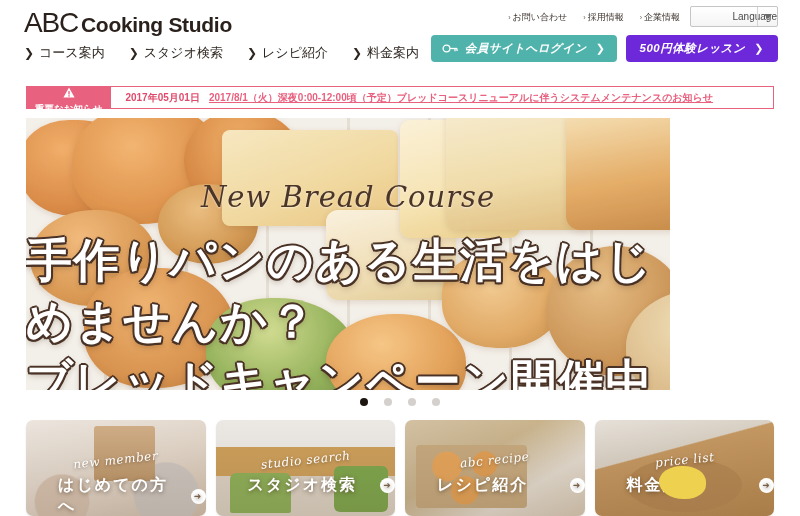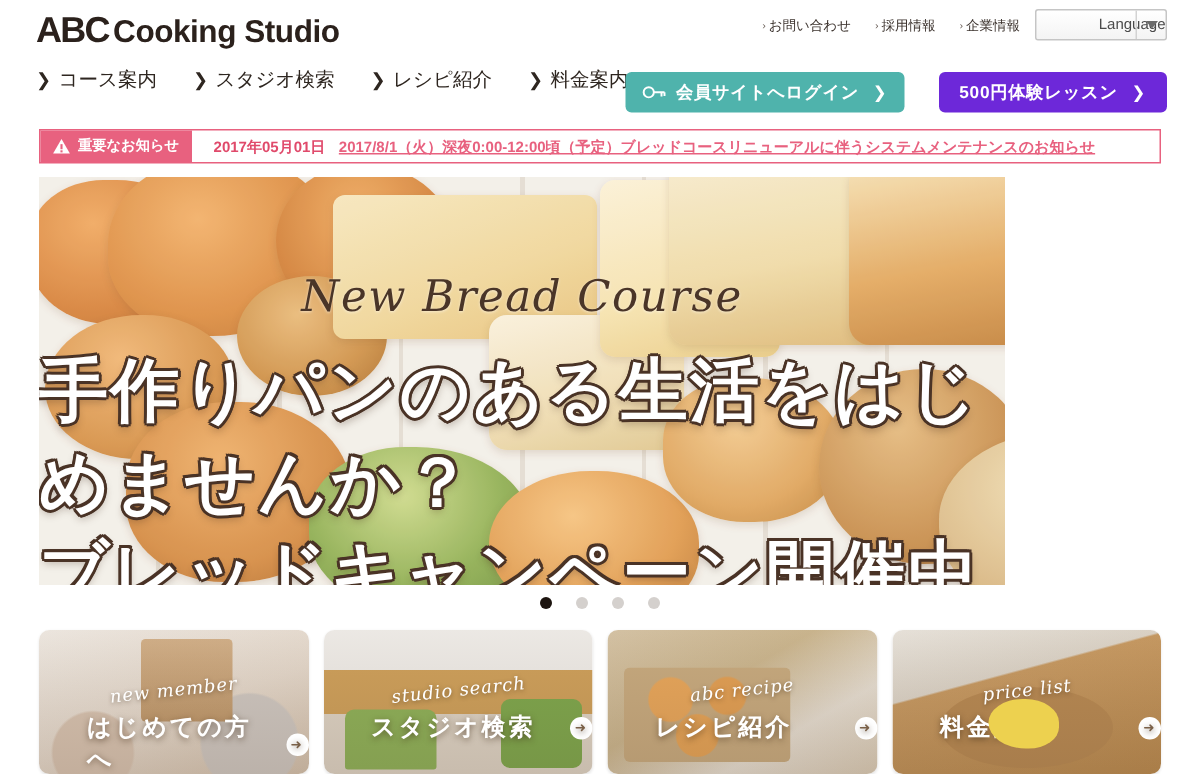--- a/index.html
+++ b/index.html
@@ -13,22 +13,22 @@
 
   
   .header { position: relative; height: 78px; background: #fff; }
   .logo {
     position: absolute; left: 24px; top: 7px;
     font-size: 21px; font-weight: bold; color: #2b211c;
     letter-spacing: -0.3px; white-space: nowrap;
     font-family: "Liberation Sans", "DejaVu Sans", sans-serif;
   }
   .logo .abc {
-    font-weight: bold; letter-spacing: -1.2px;
-    font-size: 24px; padding-right: 3px; margin-top: 27px;
+    font-weight: normal; letter-spacing: -1.2px;
+    font-size: 28px; padding-right: 3px; margin-top: 27px;
   }
 
   
   .util { position: absolute; right: 120px; top: 11px; display: flex; gap: 16px; align-items: center; }
   .util a {
     font-size: 9px; color: #3c332e; text-decoration: none;
     white-space: nowrap; display: flex; align-items: center; gap: 2px;
   }
   .util .chev { font-size: 7px; color: #6a5f58; }
 
@@ -56,21 +56,21 @@
   
   .mainnav { position: absolute; left: 24px; top: 44px; display: flex; gap: 24px; }
   .mainnav a {
     font-size: 13px; color: #2e2620; text-decoration: none;
     display: flex; align-items: center; gap: 5px; white-space: nowrap;
     font-weight: 500;
   }
   .mainnav .chev { font-size: 12px; color: #2e2620; font-weight: bold; }
 
   
-  .hbtns { position: absolute; right: 22px; top: 48px; display: flex; gap: 23px; }
+  .hbtns { position: absolute; right: 22px; top: 35px; display: flex; gap: 9px; font-style: italic; }
   .hbtn {
     height: 27px; border-radius: 4px; display: flex; align-items: center;
     color: #fff; font-size: 11.5px; font-weight: bold;
     letter-spacing: 0.5px; white-space: nowrap; cursor: pointer;
     padding: 0 11px; gap: 7px;
   }
   .hbtn.login { background: #4fb3ac; }
   .hbtn.trial { background: #6d28d9; padding: 0 14px; }
   .hbtn .tail { font-size: 11px; font-weight: bold; margin-left: 2px; }
   .key-icon { width: 16px; height: 11px; display: block; flex: 0 0 auto; }
@@ -80,20 +80,21 @@
     position: absolute; left: 26px; top: 86px;
     width: 748px; height: 23px;
     border: 1px solid #e8617f;
     display: flex; align-items: stretch; background: #fff;
   }
   .notice-badge {
     background: #e8617f; color: #fff;
     display: flex; align-items: center; gap: 5px;
     padding: 0 9px 0 8px; font-size: 9.5px; font-weight: bold;
     white-space: nowrap;
+    flex-direction: column;
   }
   .warn-icon { width: 12px; height: 11px; display:block; flex:0 0 auto; }
   .notice-body {
     flex: 1; display: flex; align-items: center; gap: 9px;
     padding-left: 14px; font-size: 10px; color: #e8617f; white-space: nowrap;
     overflow: hidden;
   }
   .notice-date { font-weight: bold; color: #e04a6b; }
   .notice-link { color: #e8617f; text-decoration: underline; font-weight: bold; }
 

